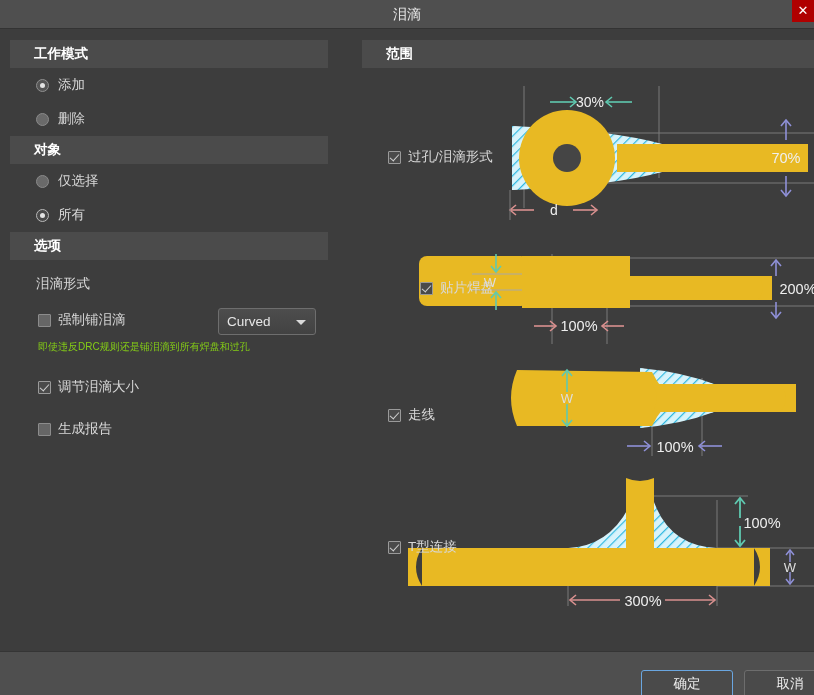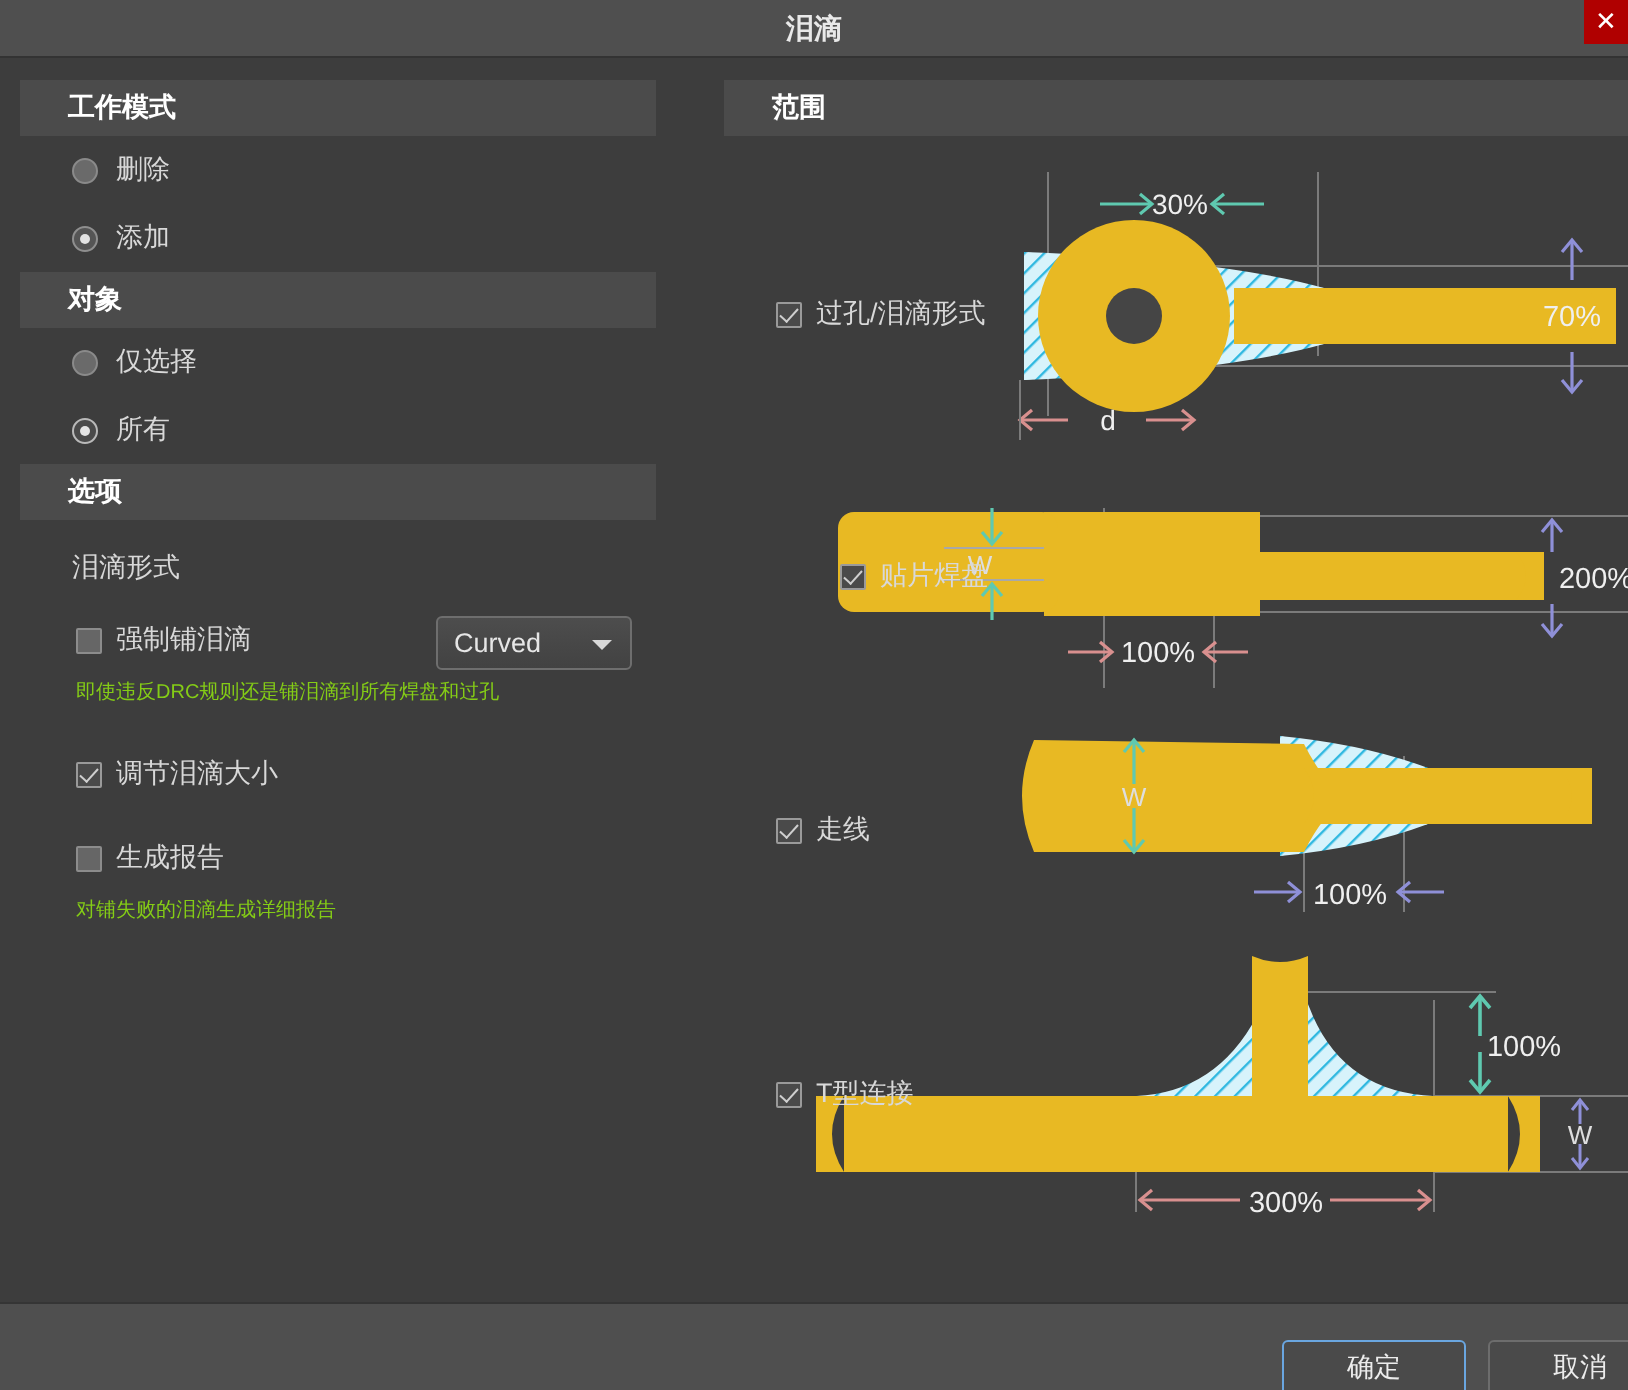--- a/index.html
+++ b/index.html
@@ -25,21 +25,20 @@
     background: #4f4f4f;
     border-bottom: 1px solid #333;
   }
   .titlebar-text {
     position: absolute; left: 0; top: 0;
     width: 814px; height: 28px;
     line-height: 28px;
     text-align: center;
     color: #e9e9e9;
     font-size: 14px;
-    font-weight: bold;
   }
   .close-btn {
     position: absolute; right: 0; top: 0;
     width: 22px; height: 22px;
     background: #b00000;
     color: #fff;
     font-size: 13px;
     line-height: 21px;
     text-align: center;
     cursor: pointer;
@@ -218,27 +217,27 @@
   <div class="titlebar">
     <div class="titlebar-text">泪滴</div>
     <div class="close-btn">✕</div>
   </div>
 
   <div class="left-panel">
 
     <div class="group-header">工作模式</div>
 
     <div class="opt-row">
+      <span class="radio on"></span>
+      <span>添加</span>
+    </div>
+
+    <div class="opt-row">
       <span class="radio off"></span>
       <span>删除</span>
-    </div>
-
-    <div class="opt-row">
-      <span class="radio on"></span>
-      <span>添加</span>
     </div>
 
     <div class="group-header">对象</div>
 
     <div class="opt-row">
       <span class="radio off"></span>
       <span>仅选择</span>
     </div>
 
     <div class="opt-row">
@@ -270,21 +269,20 @@
       <span class="chk on"></span>
       <span>调节泪滴大小</span>
     </div>
 
     <div class="spacer-18"></div>
 
     <div class="chk-row">
       <span class="chk"></span>
       <span>生成报告</span>
     </div>
-    <div class="desc">对铺失败的泪滴生成详细报告</div>
   </div>
 
   <div class="right-panel">
     <div class="group-header">范围</div>
   </div>
 
   <div class="diagram-row" style="position:absolute; left:362px; top:78px; height:152px;">
     <svg class="diag-svg" width="452" height="152">
       <defs>
         <pattern id="hatch1" width="7" height="7" patternTransform="rotate(45)" patternUnits="userSpaceOnUse">

